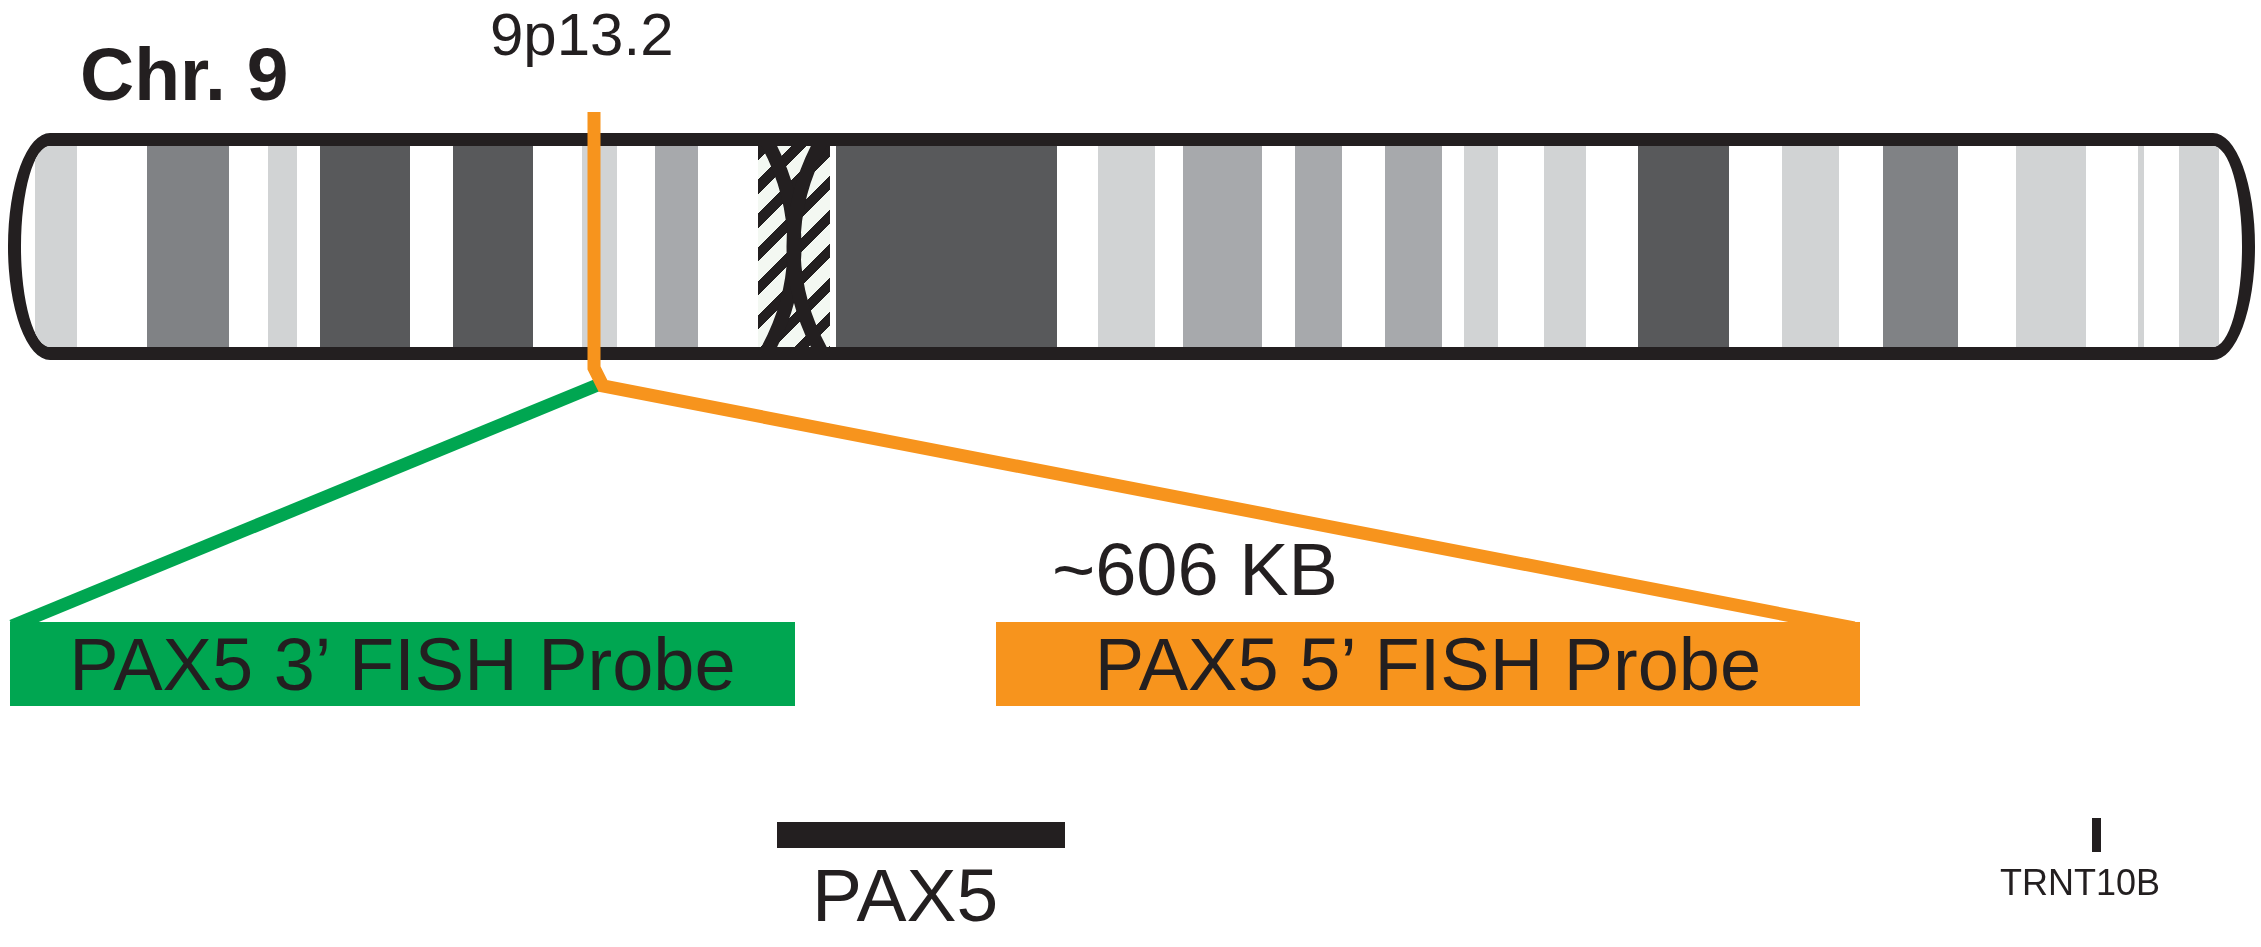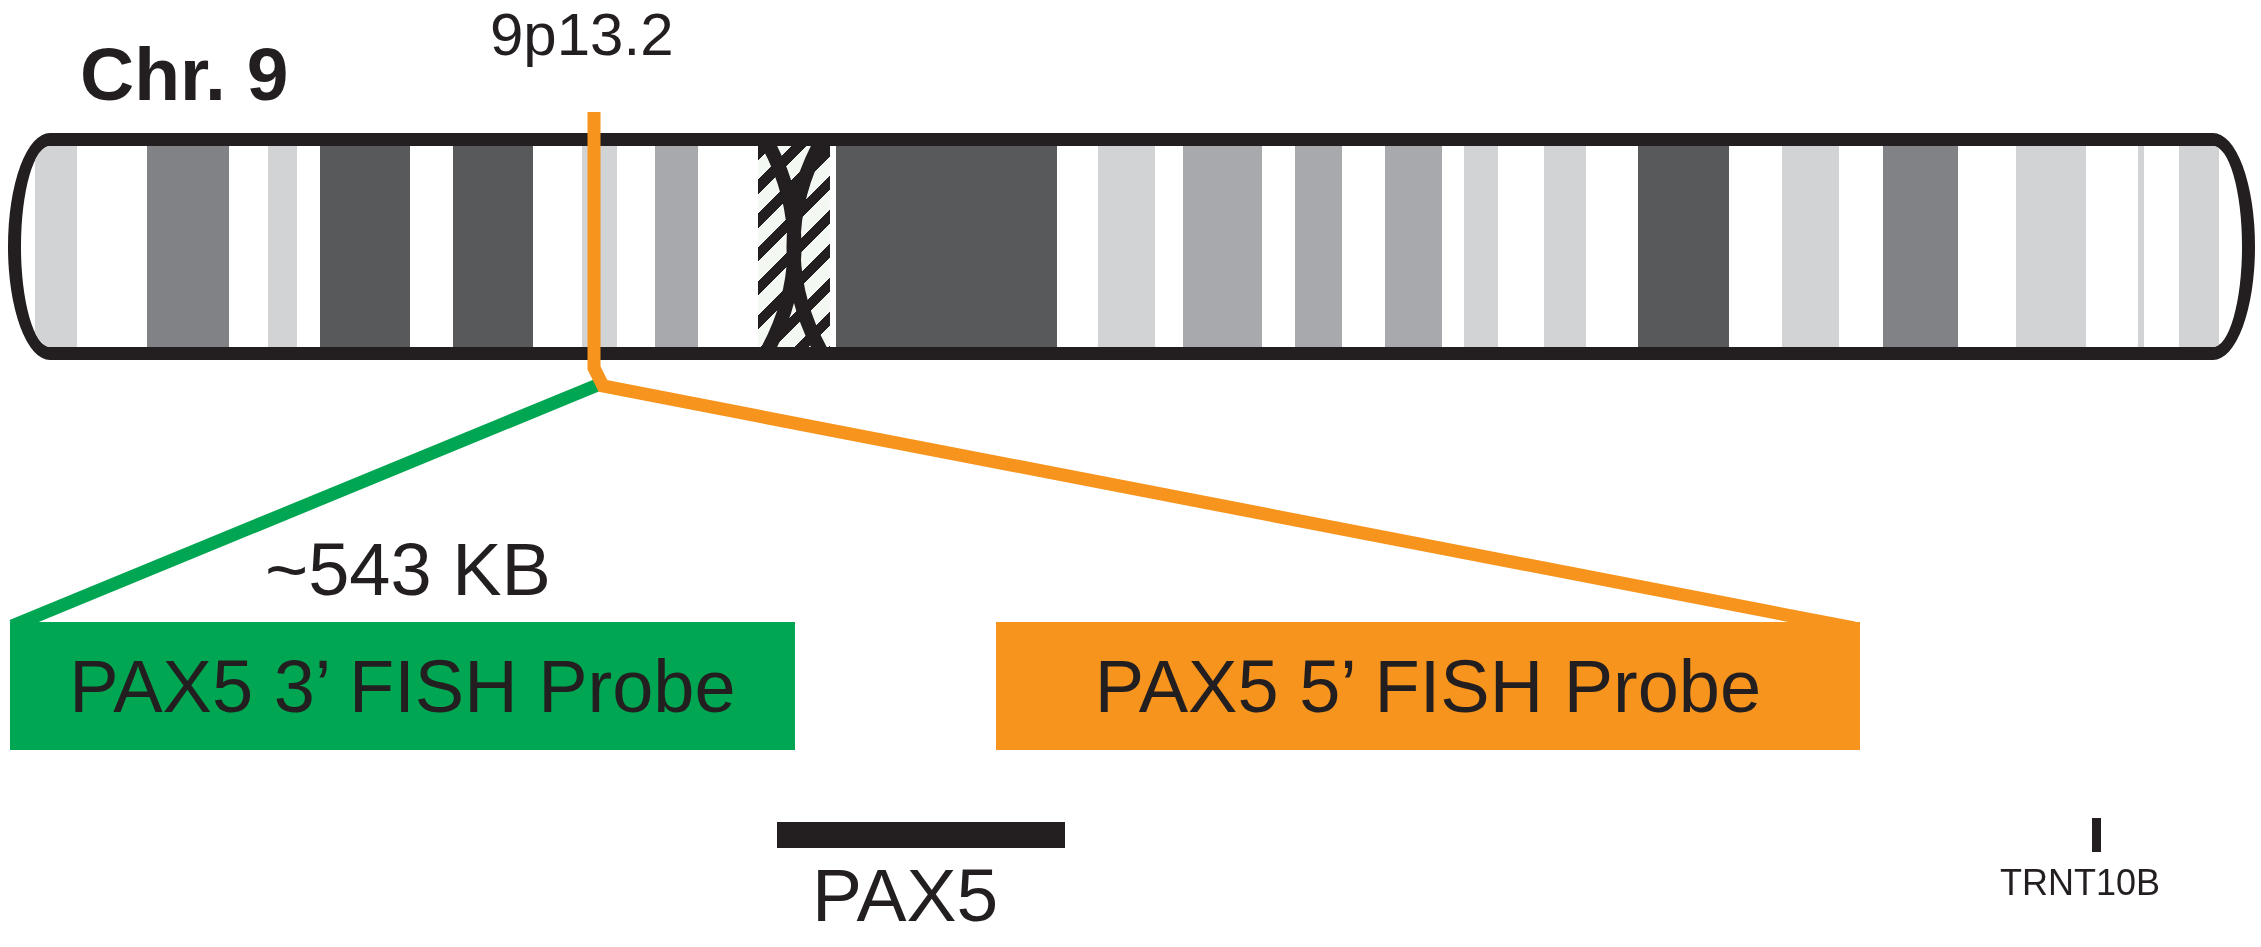--- a/index.html
+++ b/index.html
@@ -24,21 +24,21 @@
 
   
   .connectors{position:absolute;left:0;top:0;width:2261px;height:947px;pointer-events:none;}
   .connectors polyline{fill:none;stroke-width:13px;stroke-linejoin:miter;}
 
   .size-label{position:absolute;top:527px;font-size:74px;white-space:nowrap;}
   .size-label.left{left:265px;}
   .size-label.right{left:1052px;}
 
   .probe-box{
-    position:absolute;top:622px;height:128px;display:flex;align-items:center;justify-content:center;
+    position:absolute;top:622px;height:84px;display:flex;align-items:center;justify-content:center;
     font-size:74px;white-space:nowrap;color:#231F20;
   }
   .probe-box.green{left:10px;width:785px;}
   .probe-box.orange{left:996px;width:864px;}
 
   .gene-bar{position:absolute;left:777px;top:822px;width:288px;height:26px;background:#231F20;}
   .pax5-label{position:absolute;left:812px;top:852px;font-size:75px;white-space:nowrap;}
   .trnt-tick{position:absolute;left:2092px;top:818px;width:9px;height:34px;background:#231F20;}
   .trnt-label{position:absolute;left:2000px;top:862px;font-size:36px;white-space:nowrap;}
 </style>
@@ -79,21 +79,21 @@
         <div class="band" style="left: 2117px; width: 6px; background: rgb(209, 211, 212);"></div>
         <div class="band" style="left: 2158px; width: 40px; background: rgb(209, 211, 212);"></div>
       </div>
   </div>
 
   <svg class="connectors" viewBox="0 0 2261 947">
     <polyline points="600,384 12,626" stroke="#00A651"></polyline>
     <polyline points="594,112 594,368 603,386 1854,628" stroke="#F7941D"></polyline>
   </svg>
 
-  <div class="size-label left">~543 KB</div>
+  <div class="size-label right">~606 KB</div>
 
   <div class="probe-box green" style="background: rgb(0, 166, 81);">
     <span>PAX5 3’ FISH Probe</span>
   </div>
   <div class="probe-box orange" style="background: rgb(247, 148, 29);">
     <span>PAX5 5’ FISH Probe</span>
   </div>
 
   <div class="gene-bar"></div>
   <div class="pax5-label">PAX5</div>

